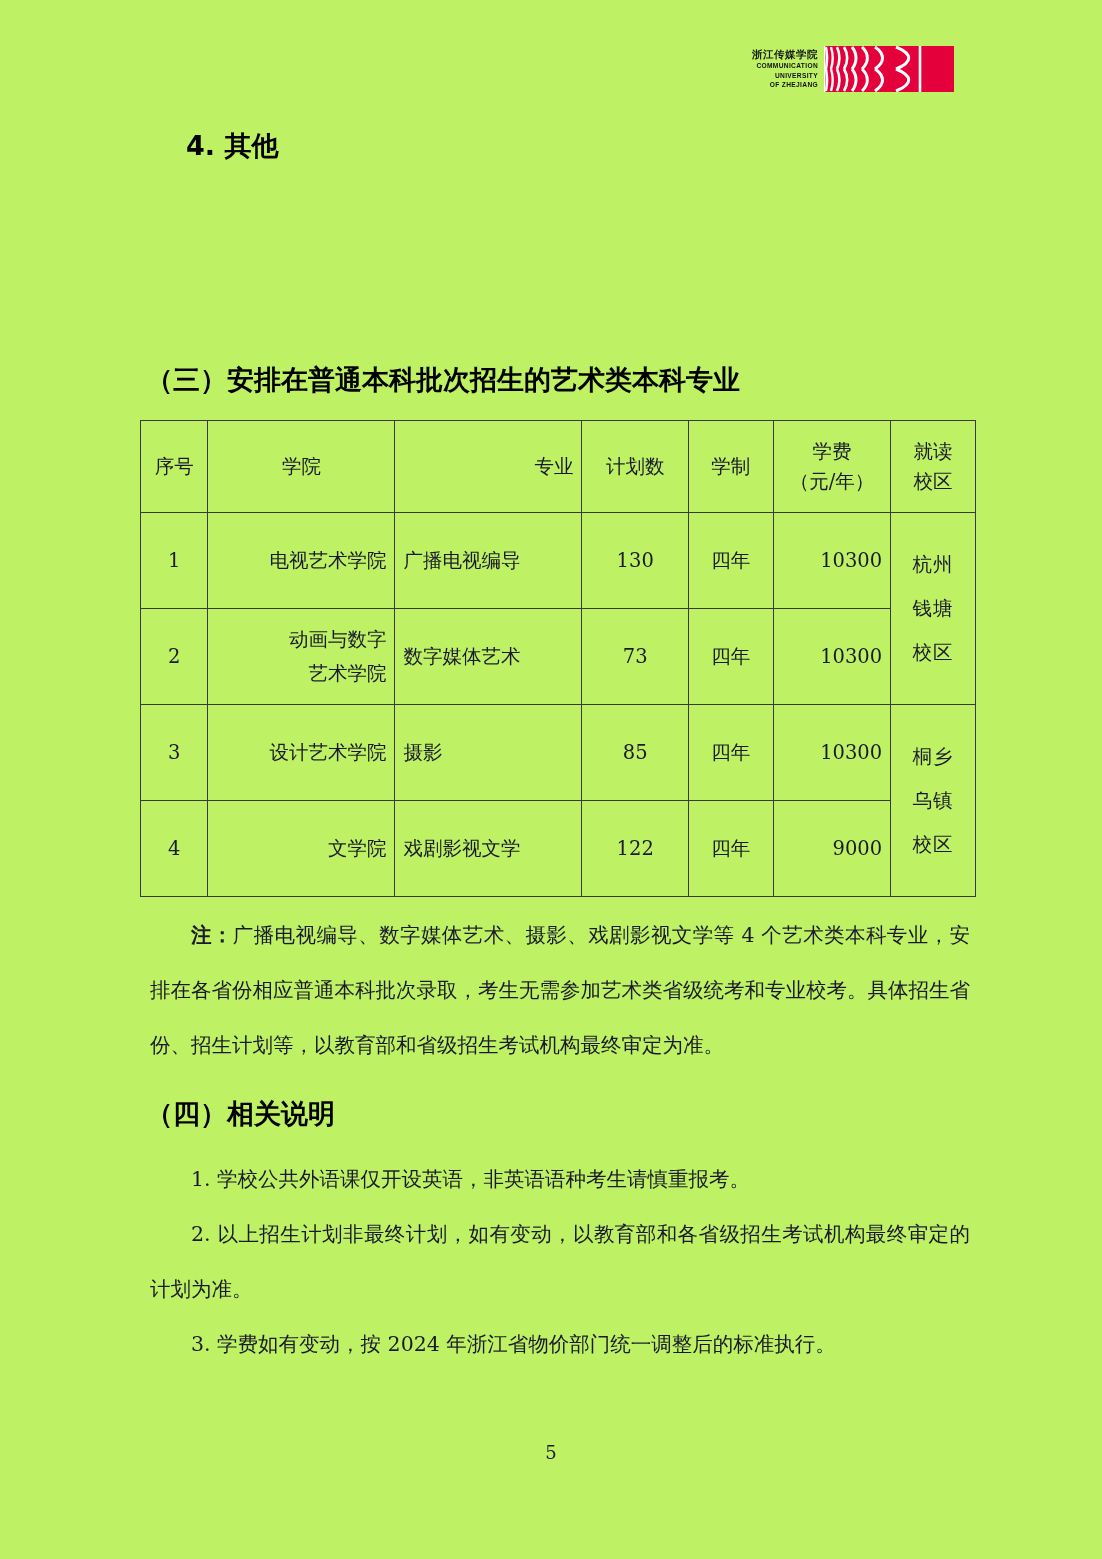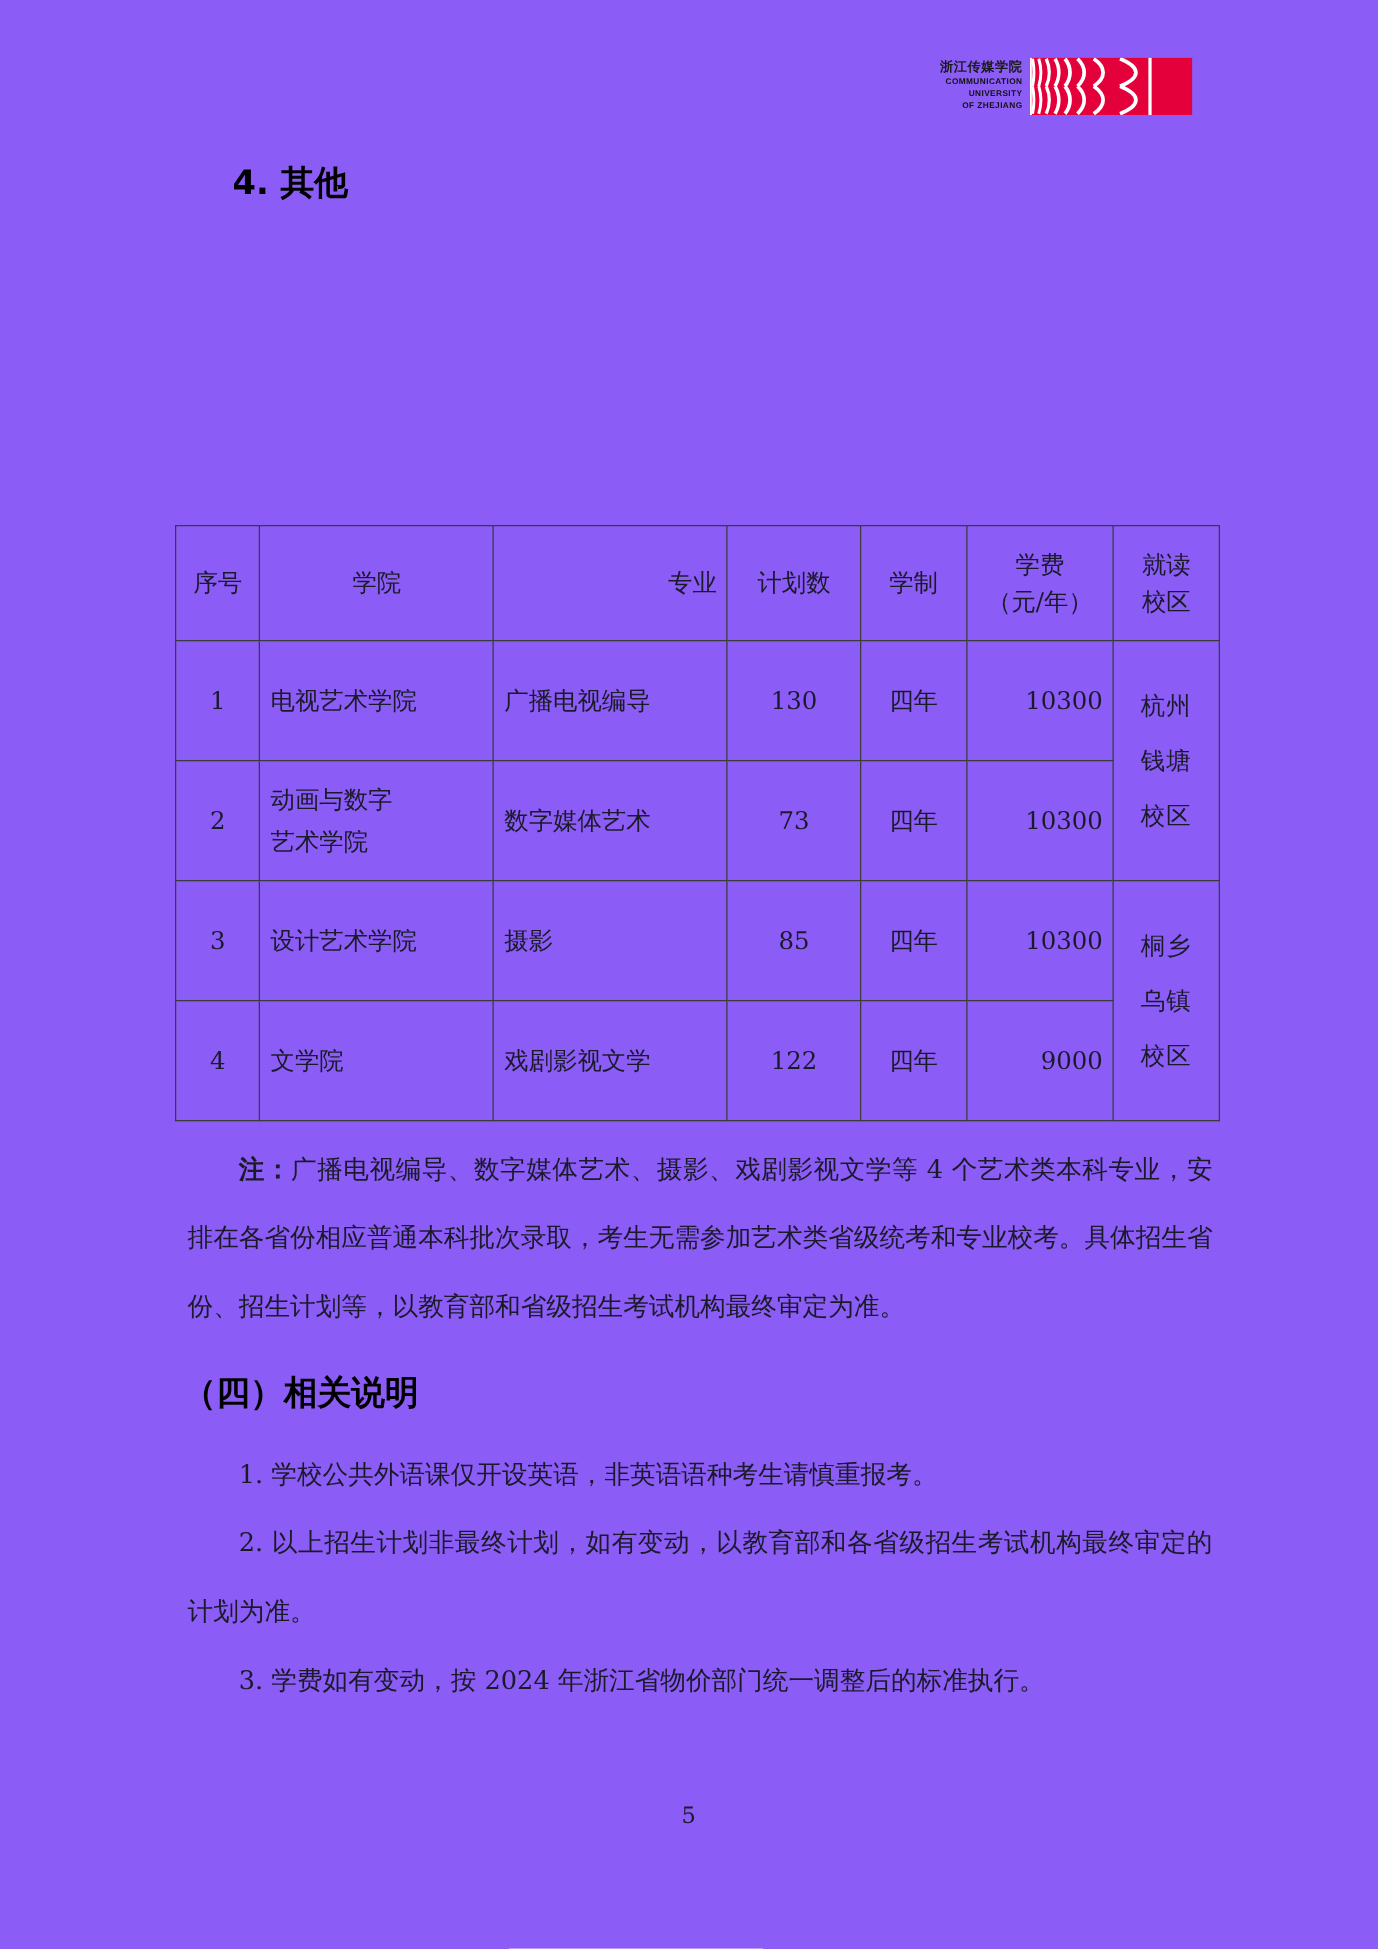--- a/index.html
+++ b/index.html
@@ -8,21 +8,21 @@
     background: #ffffff;
   }
   body {
     font-family: "DejaVu Serif", "Liberation Serif", serif;
     color: #1a1a1a;
   }
   .page {
     position: relative;
     width: 1102px;
     height: 1559px;
-    background: #8b5cf6;
+    background: #bef264;
     overflow: hidden;
     box-sizing: border-box;
   }
 
   
   .logo-block {
     position: absolute;
     top: 44px;
     left: 742px;
     width: 216px;
@@ -102,21 +102,21 @@
   .plan-table td, .plan-table th {
     border: 1px solid #3a3a3a;
     padding: 4px 8px;
     font-weight: normal;
     vertical-align: middle;
     box-sizing: border-box;
   }
   .plan-table thead td { height: 92px; text-align: center; }
   .plan-table tbody td { height: 96px; }
   .c-num   { width: 62px;  text-align: center; }
-  .c-col   { width: 172px; text-align: left; }
+  .c-col   { width: 172px; text-align: right; }
   .c-major { width: 172px; text-align: left; padding-left: 10px; }
   .c-plan  { width: 98px;  text-align: center; }
   .c-years { width: 78px;  text-align: center; }
   .c-fee   { width: 108px; text-align: right; }
   .c-campus{ width: 78px;  text-align: center; }
   .two-line { line-height: 34px; }
   .campus-cell {
     text-align: center;
     line-height: 44px;
     letter-spacing: 1px;
@@ -170,20 +170,21 @@
           </g>
           <rect x="0" y="0" width="1.5" height="46" fill="#ffffff"></rect>
         </g>
       </svg>
     </div>
   </div>
 
   <div class="h-bold" style="left:186px; top:128px;">4. 其他</div>
 
 
+  <div class="h-bold" style="left:146px; top:362px;">（三）安排在普通本科批次招生的艺术类本科专业</div>
 
   <table class="plan-table">
     <thead>
       <tr>
         <td class="c-num">序号</td>
         <td class="c-col">学院</td>
         <td class="c-major" style="text-align:right;">专业</td>
         <td class="c-plan">计划数</td>
         <td class="c-years">学制</td>
         <td class="c-fee">

